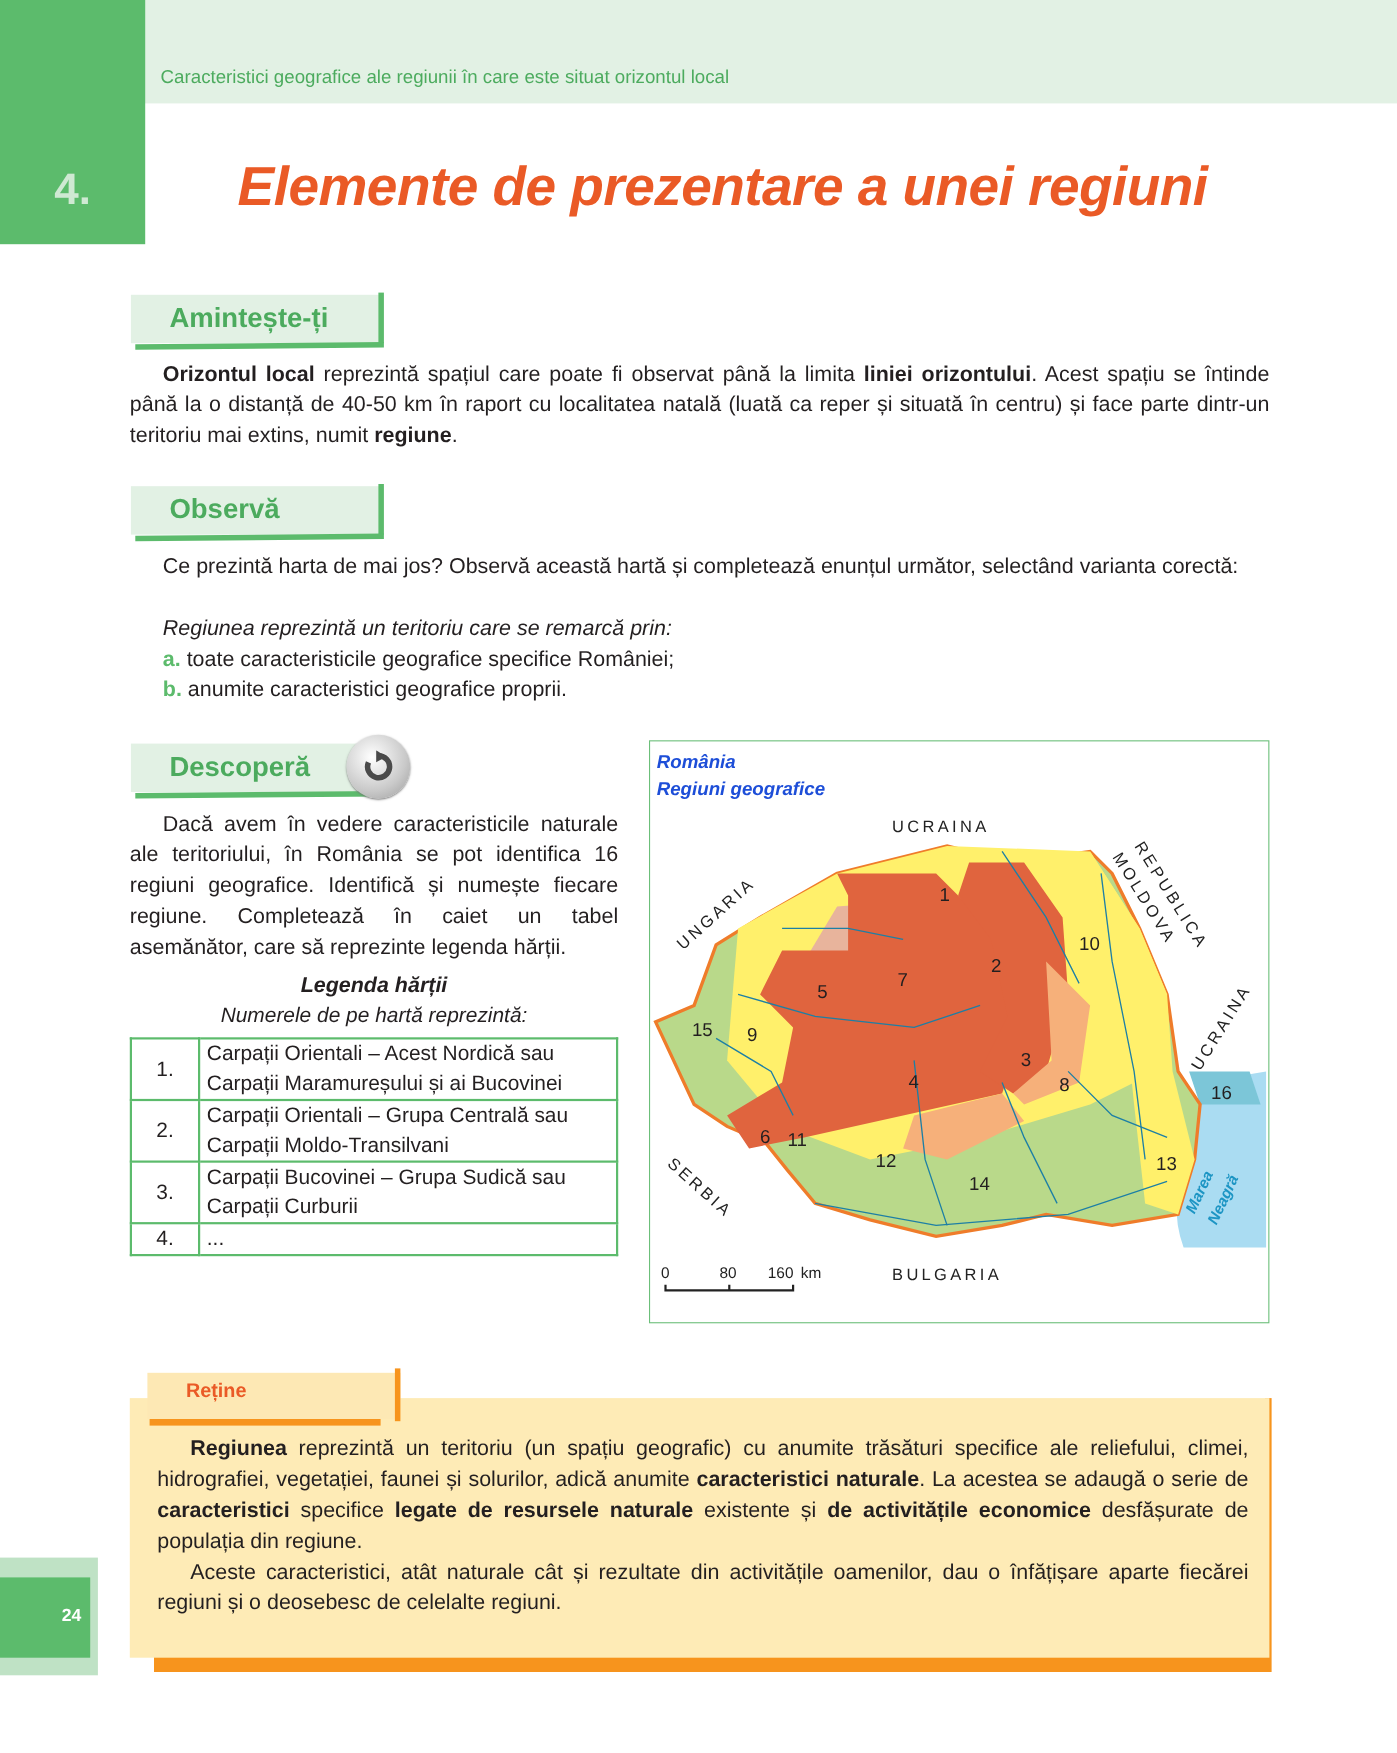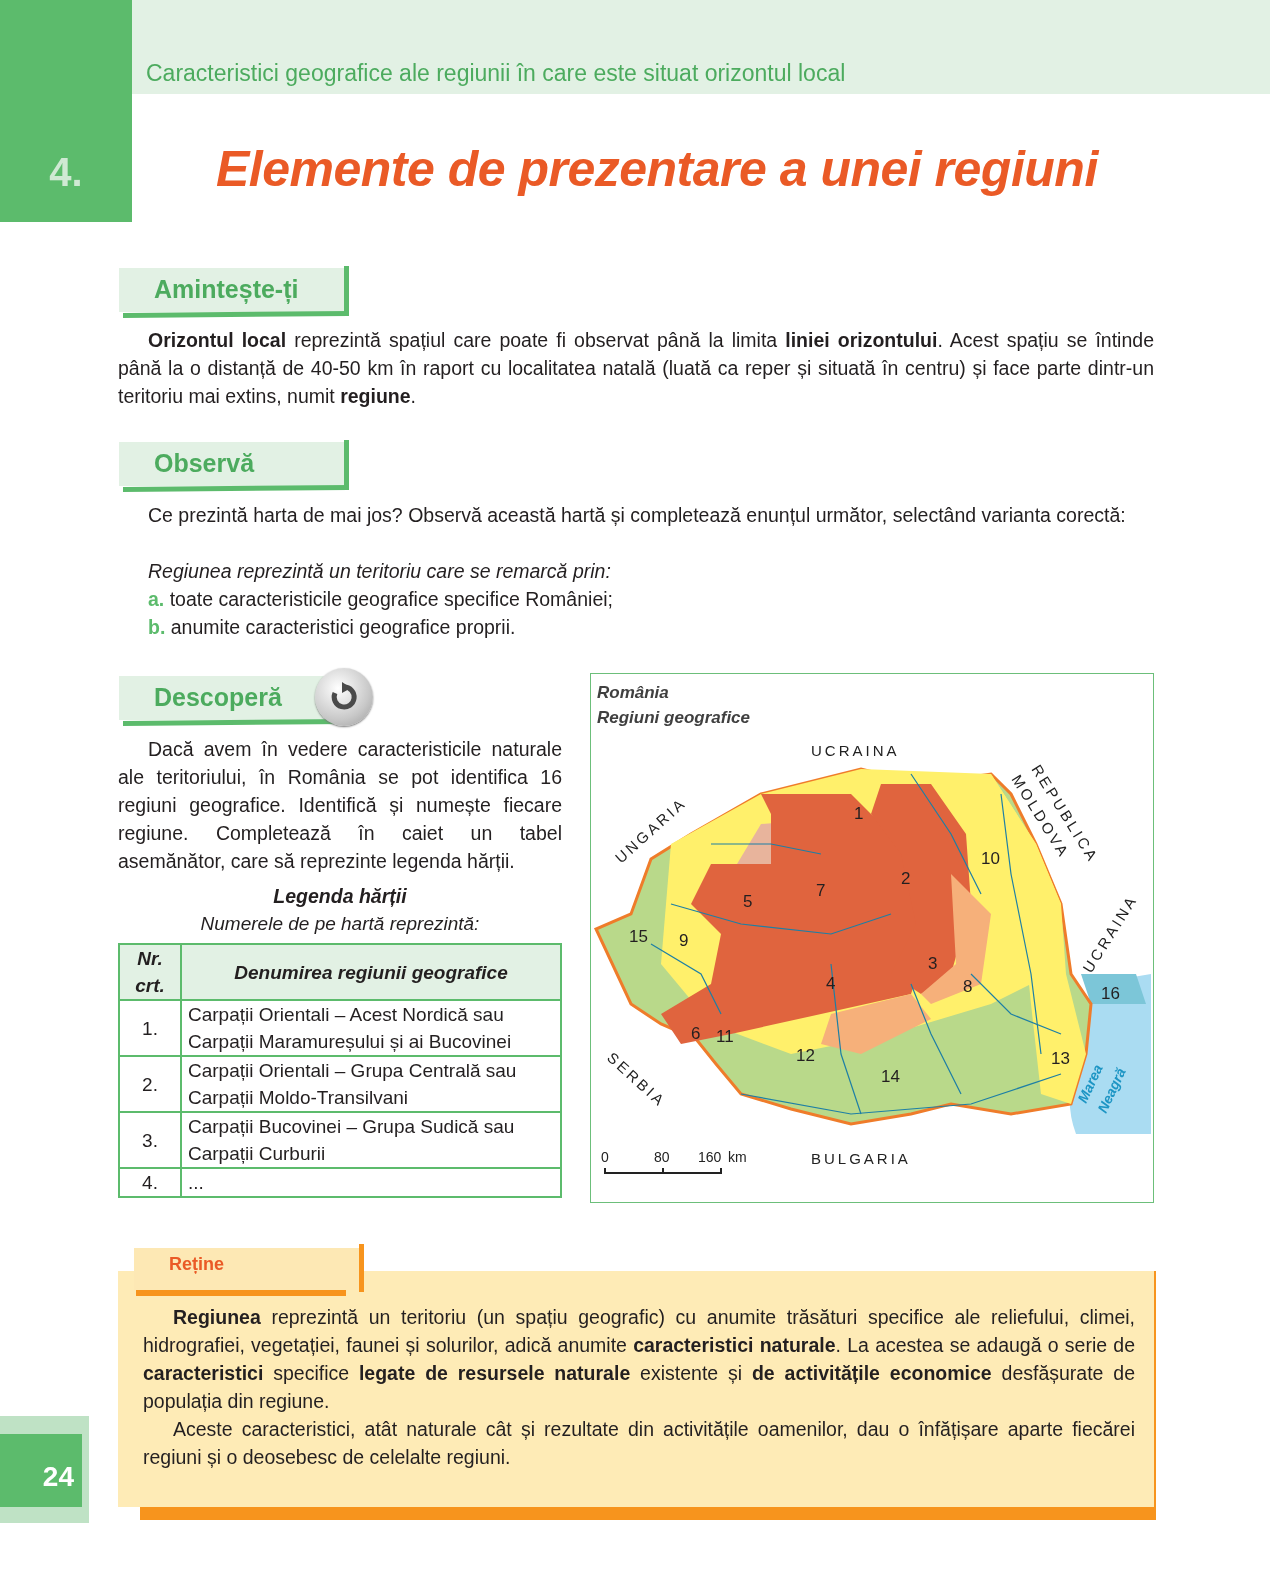--- a/index.html
+++ b/index.html
@@ -1,50 +1,50 @@
 <!DOCTYPE html>
 <html><head>
 <meta charset="utf-8">
 <style>
   html,body{margin:0;padding:0;}
   body{width:1270px;height:1594px;position:relative;background:#ffffff;font-family:"Liberation Sans",sans-serif;color:#231f20;overflow:hidden;}
   .top-band{position:absolute;left:0;top:0;width:1270px;height:94px;background:#e2f1e4;}
   .chapter-tab{position:absolute;left:0;top:0;width:132px;height:222px;background:#5cbb6c;}
   .chapter-num{position:absolute;left:0;top:150px;width:132px;text-align:center;font-size:40px;font-weight:bold;color:#cfe9d3;}
-  .running-head{position:absolute;left:146px;top:60px;font-size:23px;color:#4cab5e;}
+  .running-head{position:absolute;left:146px;top:60px;font-size:17px;color:#4cab5e;}
   .title{position:absolute;left:216px;top:140px;font-size:50px;font-style:italic;font-weight:bold;color:#ea5a26;letter-spacing:-0.5px;}
   .sec-head{position:absolute;left:119px;height:44px;width:230px;background:#e2f1e4;}
   .sec-head .bar-r{position:absolute;right:0;top:-2px;width:5px;height:46px;background:#5cbb6c;}
   .sec-head .bar-b{position:absolute;left:4px;bottom:-5px;width:226px;height:5px;background:#5cbb6c;transform:skewY(-0.5deg);}
   .sec-head span.lbl{position:absolute;left:35px;top:7px;font-size:25px;font-weight:bold;color:#4cab5e;}
   .para{position:absolute;font-size:19.5px;line-height:28px;text-align:justify;}
   .para b{font-weight:bold;}
   .indent{text-indent:30px;}
   .opt-letter{color:#5cbb6c;font-weight:bold;}
   .refresh{position:absolute;left:315px;top:668px;width:58px;height:58px;border-radius:50%;background:radial-gradient(circle at 40% 35%,#ffffff,#c9c9c9 60%,#9a9a9a);box-shadow:0 1px 2px #777;}
   .refresh svg{position:absolute;left:14px;top:14px;}
   .legend-title{position:absolute;left:118px;top:885px;width:444px;text-align:center;font-size:19.5px;font-weight:bold;font-style:italic;}
   .legend-sub{position:absolute;left:118px;top:913px;width:444px;text-align:center;font-size:19px;font-style:italic;}
   table.legend{position:absolute;left:118px;top:943px;width:444px;border-collapse:collapse;font-size:19px;}
   table.legend td, table.legend th{border:2.5px solid #5cbb6c;padding:0 6px;line-height:27px;}
   table.legend th{background:#e2f1e4;font-style:italic;font-weight:bold;height:54px;}
   table.legend td.nr{text-align:center;width:48px;}
   .map-frame{position:absolute;left:590px;top:673px;width:562px;height:528px;border:1.5px solid #6cbf7a;background:#fff;overflow:hidden;}
-  .map-title{position:absolute;left:6px;top:6px;font-size:17px;font-style:italic;font-weight:bold;color:#404040;line-height:25px;}
+  .map-title{position:absolute;left:6px;top:6px;font-size:17px;font-style:italic;font-weight:bold;color:#1d4ed8;line-height:25px;}
   .retine-box{position:absolute;left:118px;top:1271px;width:1036px;height:236px;background:#feebb6;}
   .retine-shadow{position:absolute;left:140px;top:1506px;width:1014px;height:14px;background:#f7941d;}
   .retine-right{position:absolute;left:1150px;top:1271px;width:6px;height:249px;background:#f7941d;}
   .retine-head{position:absolute;left:134px;top:1248px;width:230px;height:42px;background:#fde8b4;}
   .retine-head .bar-r{position:absolute;right:0;top:-4px;width:5px;height:48px;background:#f7941d;}
   .retine-head .bar-b{position:absolute;left:2px;bottom:-6px;width:210px;height:6px;background:#f7941d;}
   .retine-head span{position:absolute;left:35px;top:6px;font-size:18px;font-weight:bold;color:#ea5a26;}
   .retine-text{position:absolute;left:143px;top:1303px;width:992px;font-size:19.5px;line-height:28px;text-align:justify;}
   .page-tab-outer{position:absolute;left:0;top:1416px;width:89px;height:107px;background:#bfe2c5;}
   .page-tab{position:absolute;left:0;top:1434px;width:82px;height:73px;background:#5cbb6c;}
-  .page-num{position:absolute;left:0;top:1461px;width:82px;text-align:right;padding-right:8px;box-sizing:border-box;font-size:28px;font-weight:bold;color:#ffffff;}
+  .page-num{position:absolute;left:0;top:1461px;width:82px;text-align:right;padding-right:8px;box-sizing:border-box;font-size:16px;font-weight:bold;color:#ffffff;}
 </style>
 </head>
 <body>
 
 <div class="top-band"></div>
 <div class="chapter-tab"></div>
 <div class="chapter-num">4.</div>
 <div class="running-head">Caracteristici geografice ale regiunii în care este situat orizontul local</div>
 <div class="title">Elemente de prezentare a unei regiuni</div>
 
@@ -73,24 +73,20 @@
   <svg width="30" height="30" viewBox="0 0 30 30">
       <path d="M15 5 A10 10 0 1 1 6 11" fill="none" stroke="#4a4a4a" stroke-width="5"></path>
       <polygon points="13,0 22,6 13,11" fill="#4a4a4a"></polygon>
     </svg>
 </div>
 <div class="para indent" style="left:118px;top:735px;width:444px;">Dacă avem în vedere caracteristicile naturale ale teritoriului, în România se pot identifica 16 regiuni geografice. Identifică și numește fiecare regiune. Completează în caiet un tabel asemănător, care să reprezinte legenda hărții.</div>
 <div class="legend-title">Legenda hărții</div>
 <div class="legend-sub">Numerele de pe hartă reprezintă:</div>
 <table class="legend">
   <tbody>
-      <tr>
-    <th style="width:48px;">Nr. crt.</th>
-    <th>Denumirea regiunii geografice</th>
-  </tr>
   <tr>
         <td class="nr">1.</td>
         <td>Carpații Orientali – Acest Nordică sau Carpații Maramureșului și ai Bucovinei</td>
       </tr>
   <tr>
         <td class="nr">2.</td>
         <td>Carpații Orientali – Grupa Centrală sau Carpații Moldo-Transilvani</td>
       </tr>
   <tr>
         <td class="nr">3.</td>

